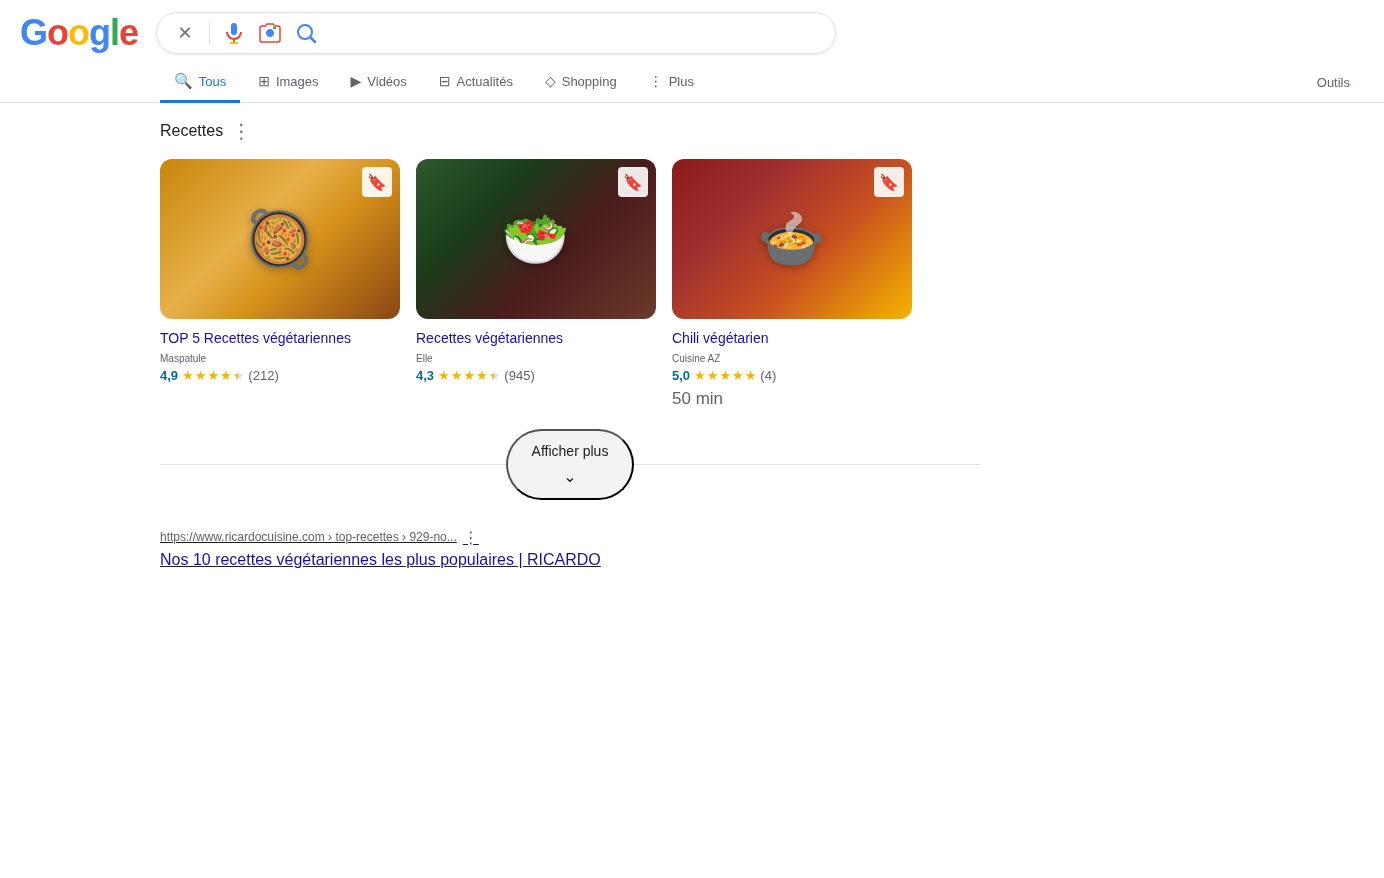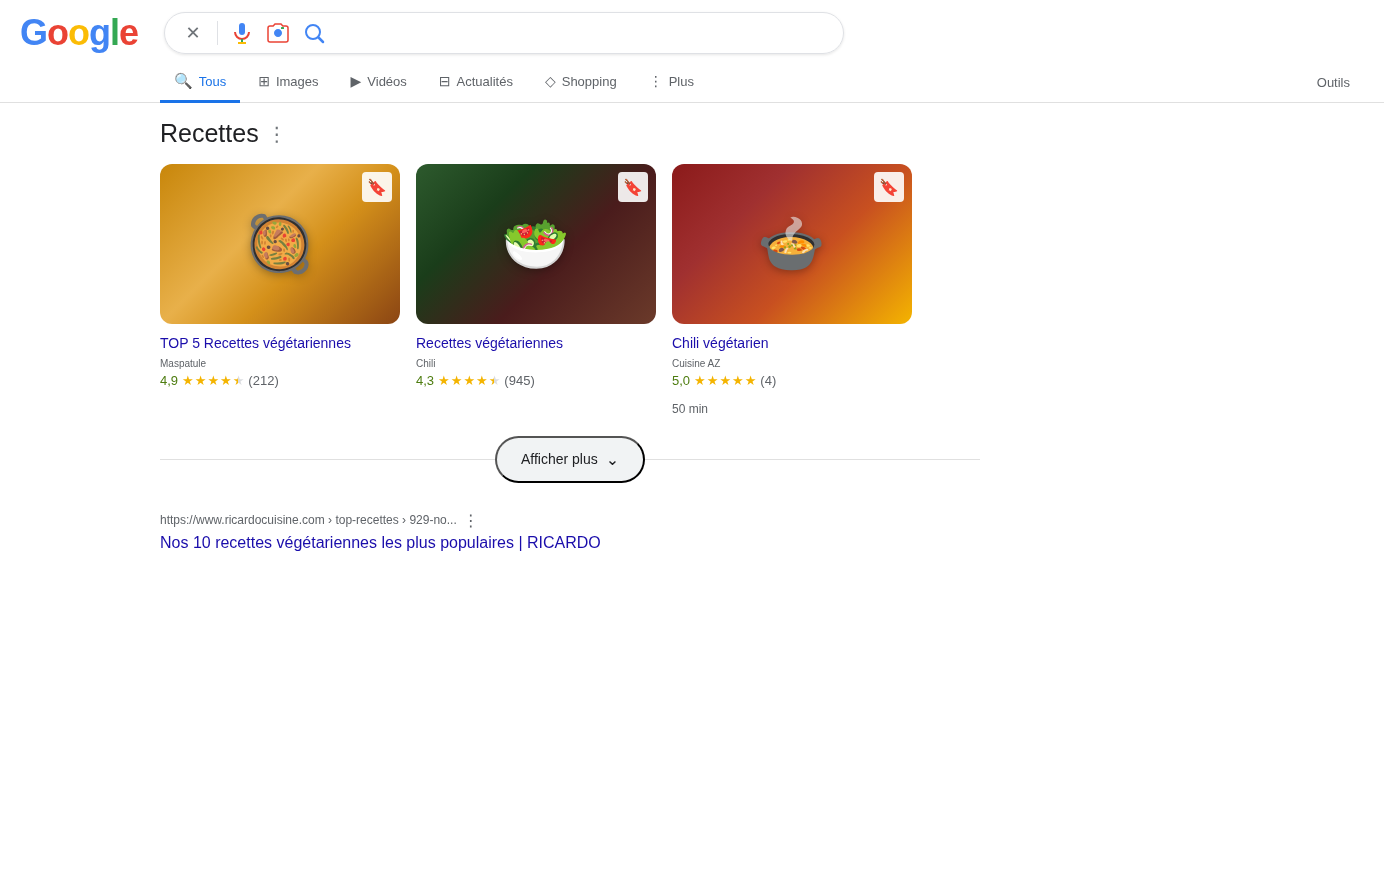--- a/index.html
+++ b/index.html
@@ -1,18 +1,18 @@
 <!DOCTYPE html>
 <html><head>
   <meta charset="utf-8">
   <style>
     * { box-sizing: border-box; margin: 0; padding: 0; }
     body { font-family: Arial, sans-serif; background: #fff; color: #202124; font-size: 14px; }
 
-    .header { display: flex; align-items: center; padding: 12px 20px 0 20px; gap: 16px; }
+    .header { display: flex; align-items: center; padding: 12px 20px 0 20px; gap: 8px; }
     .google-logo { font-size: 36px; font-weight: 700; letter-spacing: -1px; margin-right: 10px; flex-shrink: 0; }
     .logo-b { color: #4285F4; }
     .logo-l1 { color: #EA4335; }
     .logo-o1 { color: #FBBC05; }
     .logo-o2 { color: #4285F4; }
     .logo-g { color: #34A853; }
     .logo-l2 { color: #EA4335; }
 
     .search-bar { display: flex; align-items: center; border: 1px solid #dfe1e5; border-radius: 24px; padding: 8px 16px; flex: 1; max-width: 680px; gap: 10px; box-shadow: 0 1px 3px rgba(0,0,0,0.1); }
     .search-input { border: none; outline: none; font-size: 16px; flex: 1; color: #202124; }
@@ -25,42 +25,42 @@
     .nav-tab { display: flex; align-items: center; gap: 6px; padding: 10px 14px; font-size: 13px; color: #5f6368; cursor: pointer; border-bottom: 3px solid transparent; margin-bottom: -1px; white-space: nowrap; }
     .nav-tab.active { color: #1a73e8; border-bottom: 3px solid #1a73e8; }
     .nav-tab-icon { font-size: 14px; }
     .nav-spacer { flex: 1; }
     .nav-outils { padding: 10px 14px; font-size: 13px; color: #5f6368; cursor: pointer; text-align: center; }
 
     .results-area { padding: 16px 20px 16px 160px; max-width: 1000px; }
     .results-count { font-size: 13px; color: #70757a; margin-bottom: 20px; }
 
     .section-header { display: flex; align-items: center; gap: 8px; margin-bottom: 16px; }
-    .section-title { font-size: 25px; font-weight: 400; color: #202124; }
+    .section-title { font-size: 16px; font-weight: 400; color: #202124; }
     .section-menu-icon { color: #70757a; font-size: 20px; cursor: pointer; }
 
     .recipe-cards { display: flex; gap: 16px; margin-bottom: 20px; }
     .recipe-card { width: 240px; cursor: pointer; }
     .recipe-img-wrap { position: relative; width: 100%; height: 160px; border-radius: 12px; overflow: hidden; background: #e0e0e0; margin-bottom: 10px; }
     .recipe-img-placeholder { width: 100%; height: 100%; display: flex; align-items: center; justify-content: center; }
     .recipe-bookmark { position: absolute; top: 8px; right: 8px; background: rgba(255,255,255,0.9); border-radius: 4px; width: 30px; height: 30px; display: flex; align-items: center; justify-content: center; cursor: pointer; }
     .bookmark-icon { font-size: 16px; color: #5f6368; }
     .recipe-title { font-size: 14px; color: #1a0dab; font-weight: 400; margin-bottom: 4px; line-height: 1.4; }
     .recipe-source { font-size: 10px; color: #5f6368; margin-bottom: 4px; }
     .recipe-rating { display: flex; align-items: center; gap: 4px; font-size: 13px; }
-    .rating-score { color: #4d7c0f; }
+    .rating-score { color: #0369a1; font-weight: bold; }
     .stars { display: flex; gap: 1px; }
     .star { color: #f4b400; font-size: 13px; }
     .rating-count { color: #5f6368; }
-    .recipe-time { font-size: 12px; color: #5f6368; margin-top: 14px; }
+    .recipe-time { font-size: 17px; color: #5f6368; margin-top: 6px; }
 
     .show-more-btn { display: flex; align-items: center; justify-content: center; gap: 8px; background: #f1f3f4; border-radius: 100px; padding: 12px 24px; cursor: pointer; font-size: 14px; color: #202124; margin: 0 auto 30px auto; width: 300px; }
     .show-more-chevron { font-size: 16px; }
 
-    .search-result { margin-bottom: 24px; }
+    .search-result { margin-bottom: 24px; text-decoration: underline; }
     .result-url { font-size: 12px; color: #5f6368; display: flex; align-items: center; gap: 6px; margin-bottom: 4px; }
     .result-url-text { color: #5f6368; }
     .result-url-menu { color: #5f6368; cursor: pointer; font-size: 16px; }
     .result-title { font-size: 16px; color: #1a0dab; font-weight: 400; margin-bottom: 6px; cursor: pointer; }
     .result-desc { font-size: 14px; color: #4d5156; line-height: 1.58; }
     .result-desc strong { font-weight: 700; color: #4d5156; }
 
     
     .img-recipe1 { background: linear-gradient(135deg, #c8860a 0%, #e8b04a 40%, #d4901a 60%, #8B4513 100%); }
     .img-recipe2 { background: linear-gradient(135deg, #2d5a2d 0%, #1a3d1a 30%, #4a1c1c 60%, #6b3a2a 100%); }
@@ -167,21 +167,21 @@
     <div class="recipe-card">
       <div class="recipe-img-wrap">
         <div class="recipe-img-placeholder img-recipe2">
           <span style="font-size:55px; filter: drop-shadow(0 2px 4px rgba(0,0,0,0.3));">🥗</span>
         </div>
         <div class="recipe-bookmark">
           <span class="bookmark-icon">🔖</span>
         </div>
       </div>
       <div class="recipe-title">Recettes végétariennes</div>
-      <div class="recipe-source">Chili</div>
+      <div class="recipe-source">Elle</div>
       <div class="recipe-rating">
         <span class="rating-score">4,3</span>
         <div class="stars">
           <span class="star">★</span>
           <span class="star">★</span>
           <span class="star">★</span>
           <span class="star">★</span>
           <span class="star" style="background: linear-gradient(90deg, #f4b400 50%, #dadce0 50%); -webkit-background-clip: text; -webkit-text-fill-color: transparent;">★</span>
         </div>
         <span class="rating-count">(945)</span>
@@ -209,21 +209,21 @@
           <span class="star">★</span>
         </div>
         <span class="rating-count">(4)</span>
       </div>
       <div class="recipe-time">50 min</div>
     </div>
   </div>
 
   <div style="display:flex; align-items:center; margin-bottom: 28px;">
     <div style="flex:1; height:1px; background:#e0e0e0;"></div>
-    <button class="show-more-btn" style="width:auto; margin:0 0;">
+    <button class="show-more-btn" style="width:auto; margin:0 0;flex-direction:column;">
       <span>Afficher plus</span>
       <span class="show-more-chevron">⌄</span>
     </button>
     <div style="flex:1; height:1px; background:#e0e0e0;"></div>
   </div>
 
   <div class="search-result">
     <div class="result-url">
       <span class="result-url-text">https://www.ricardocuisine.com › top-recettes › 929-no...</span>
       <span class="result-url-menu">⋮</span>

